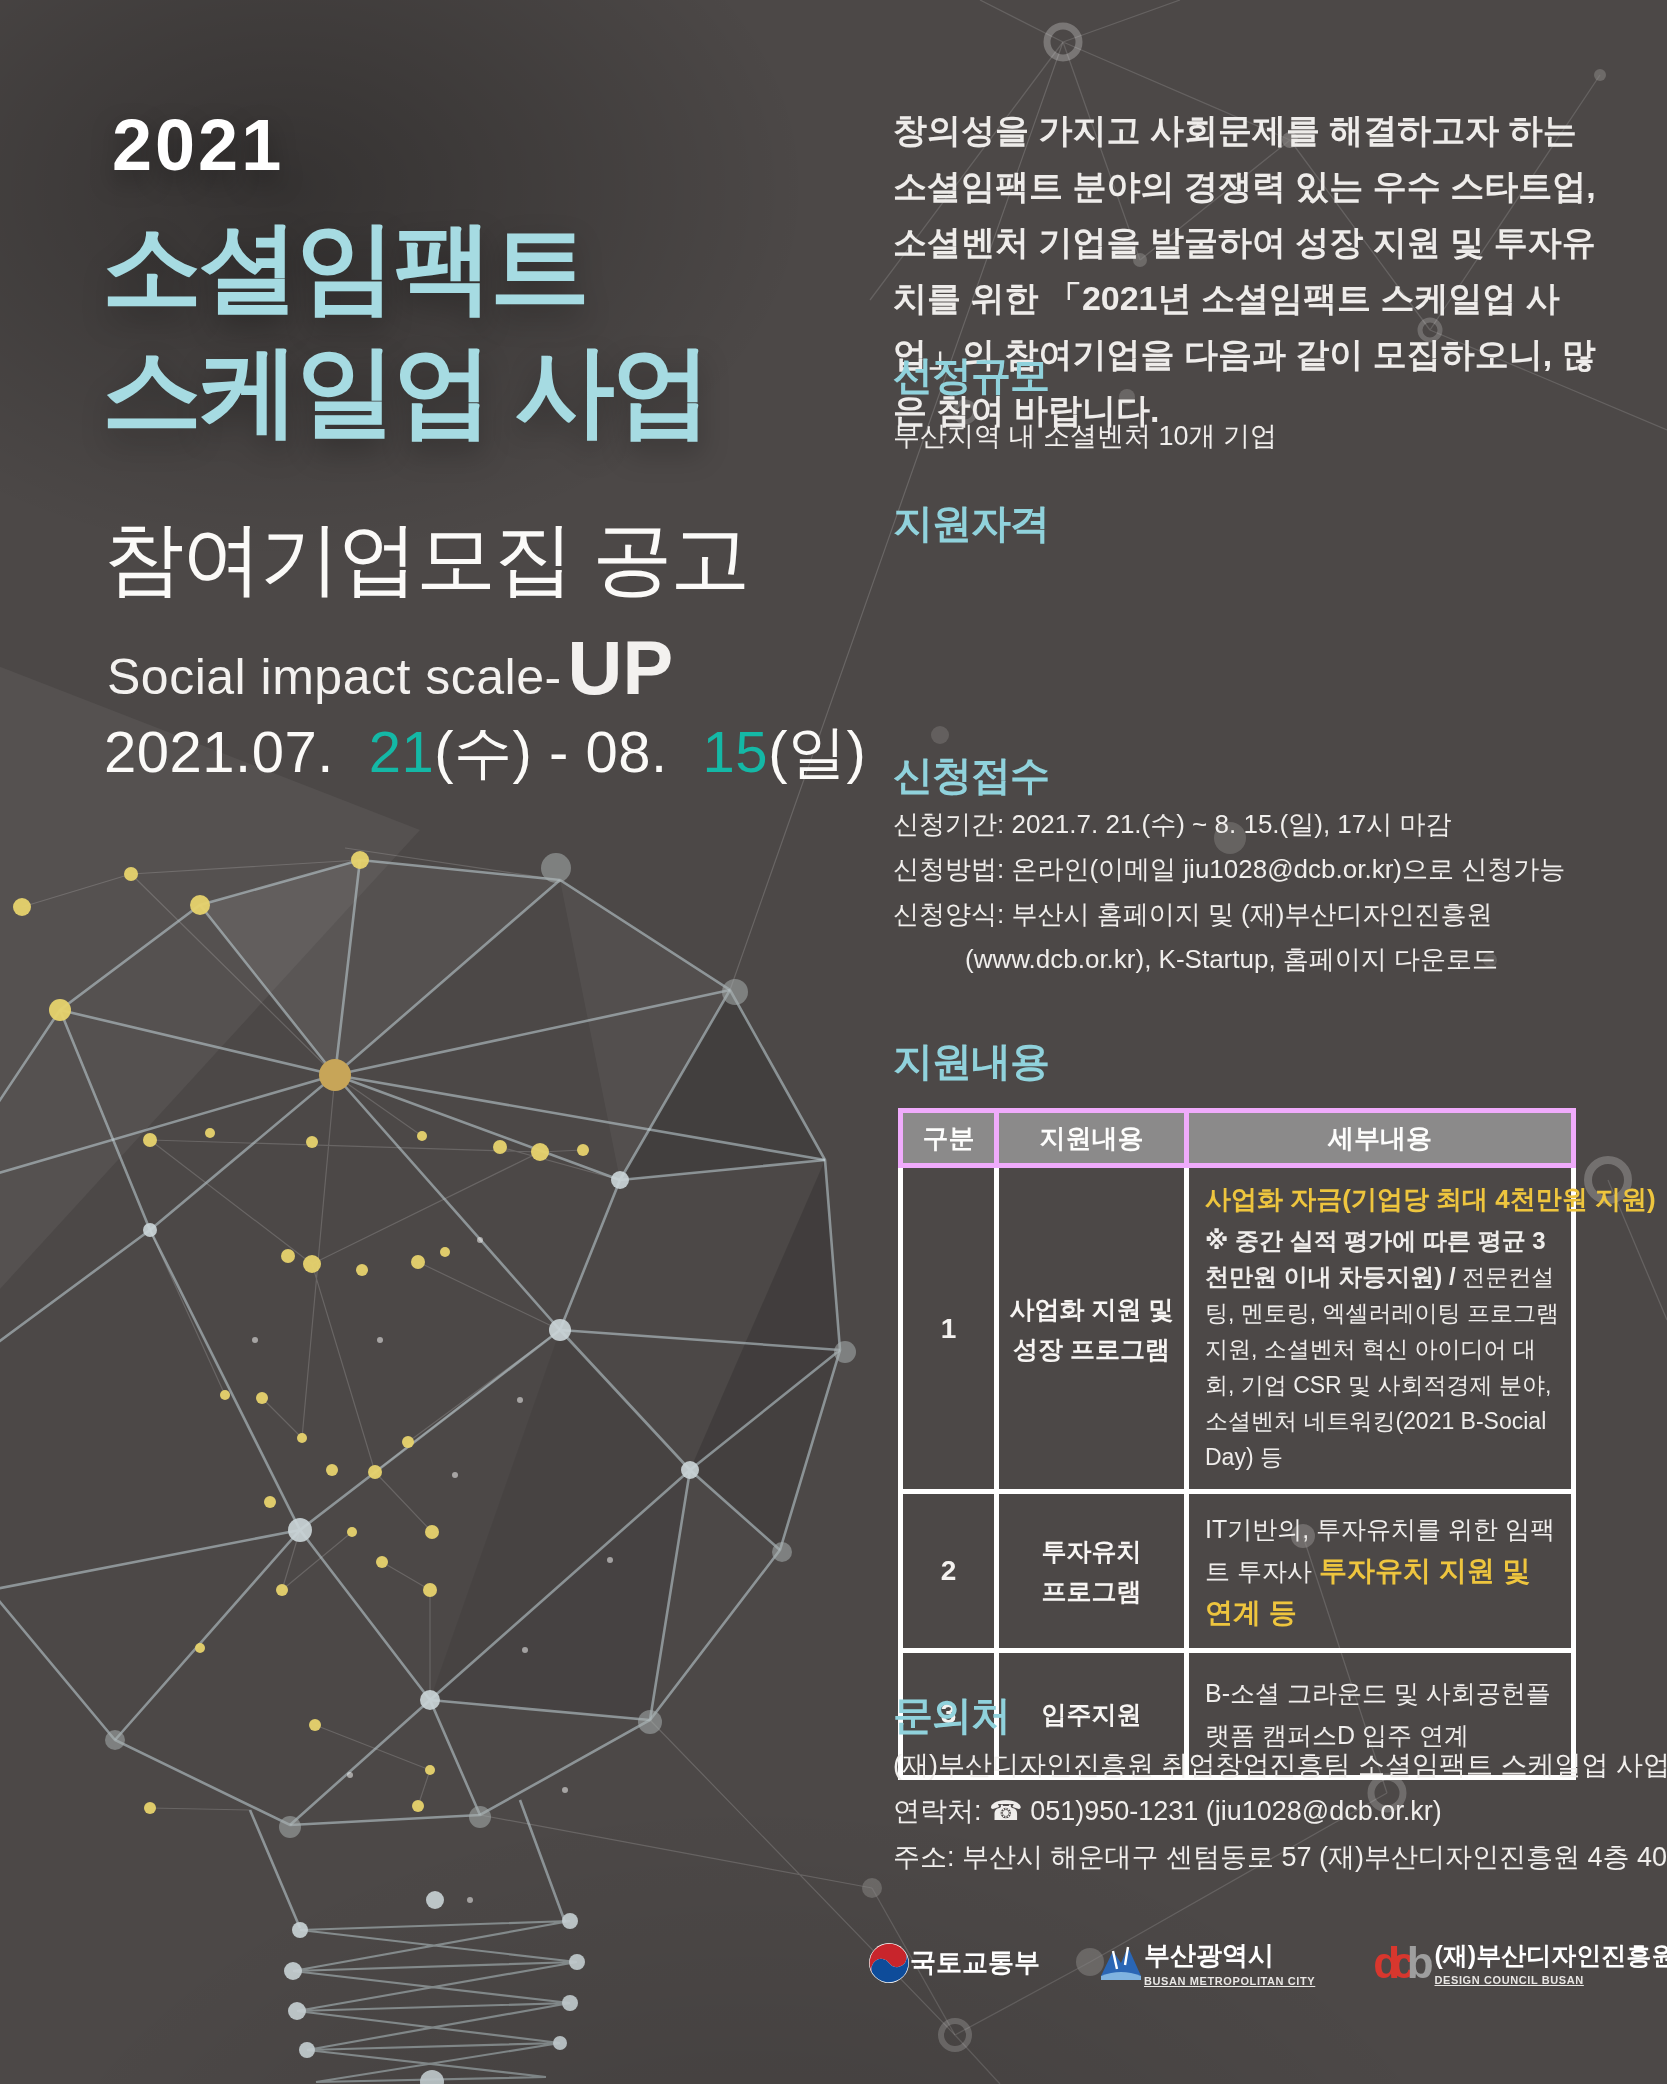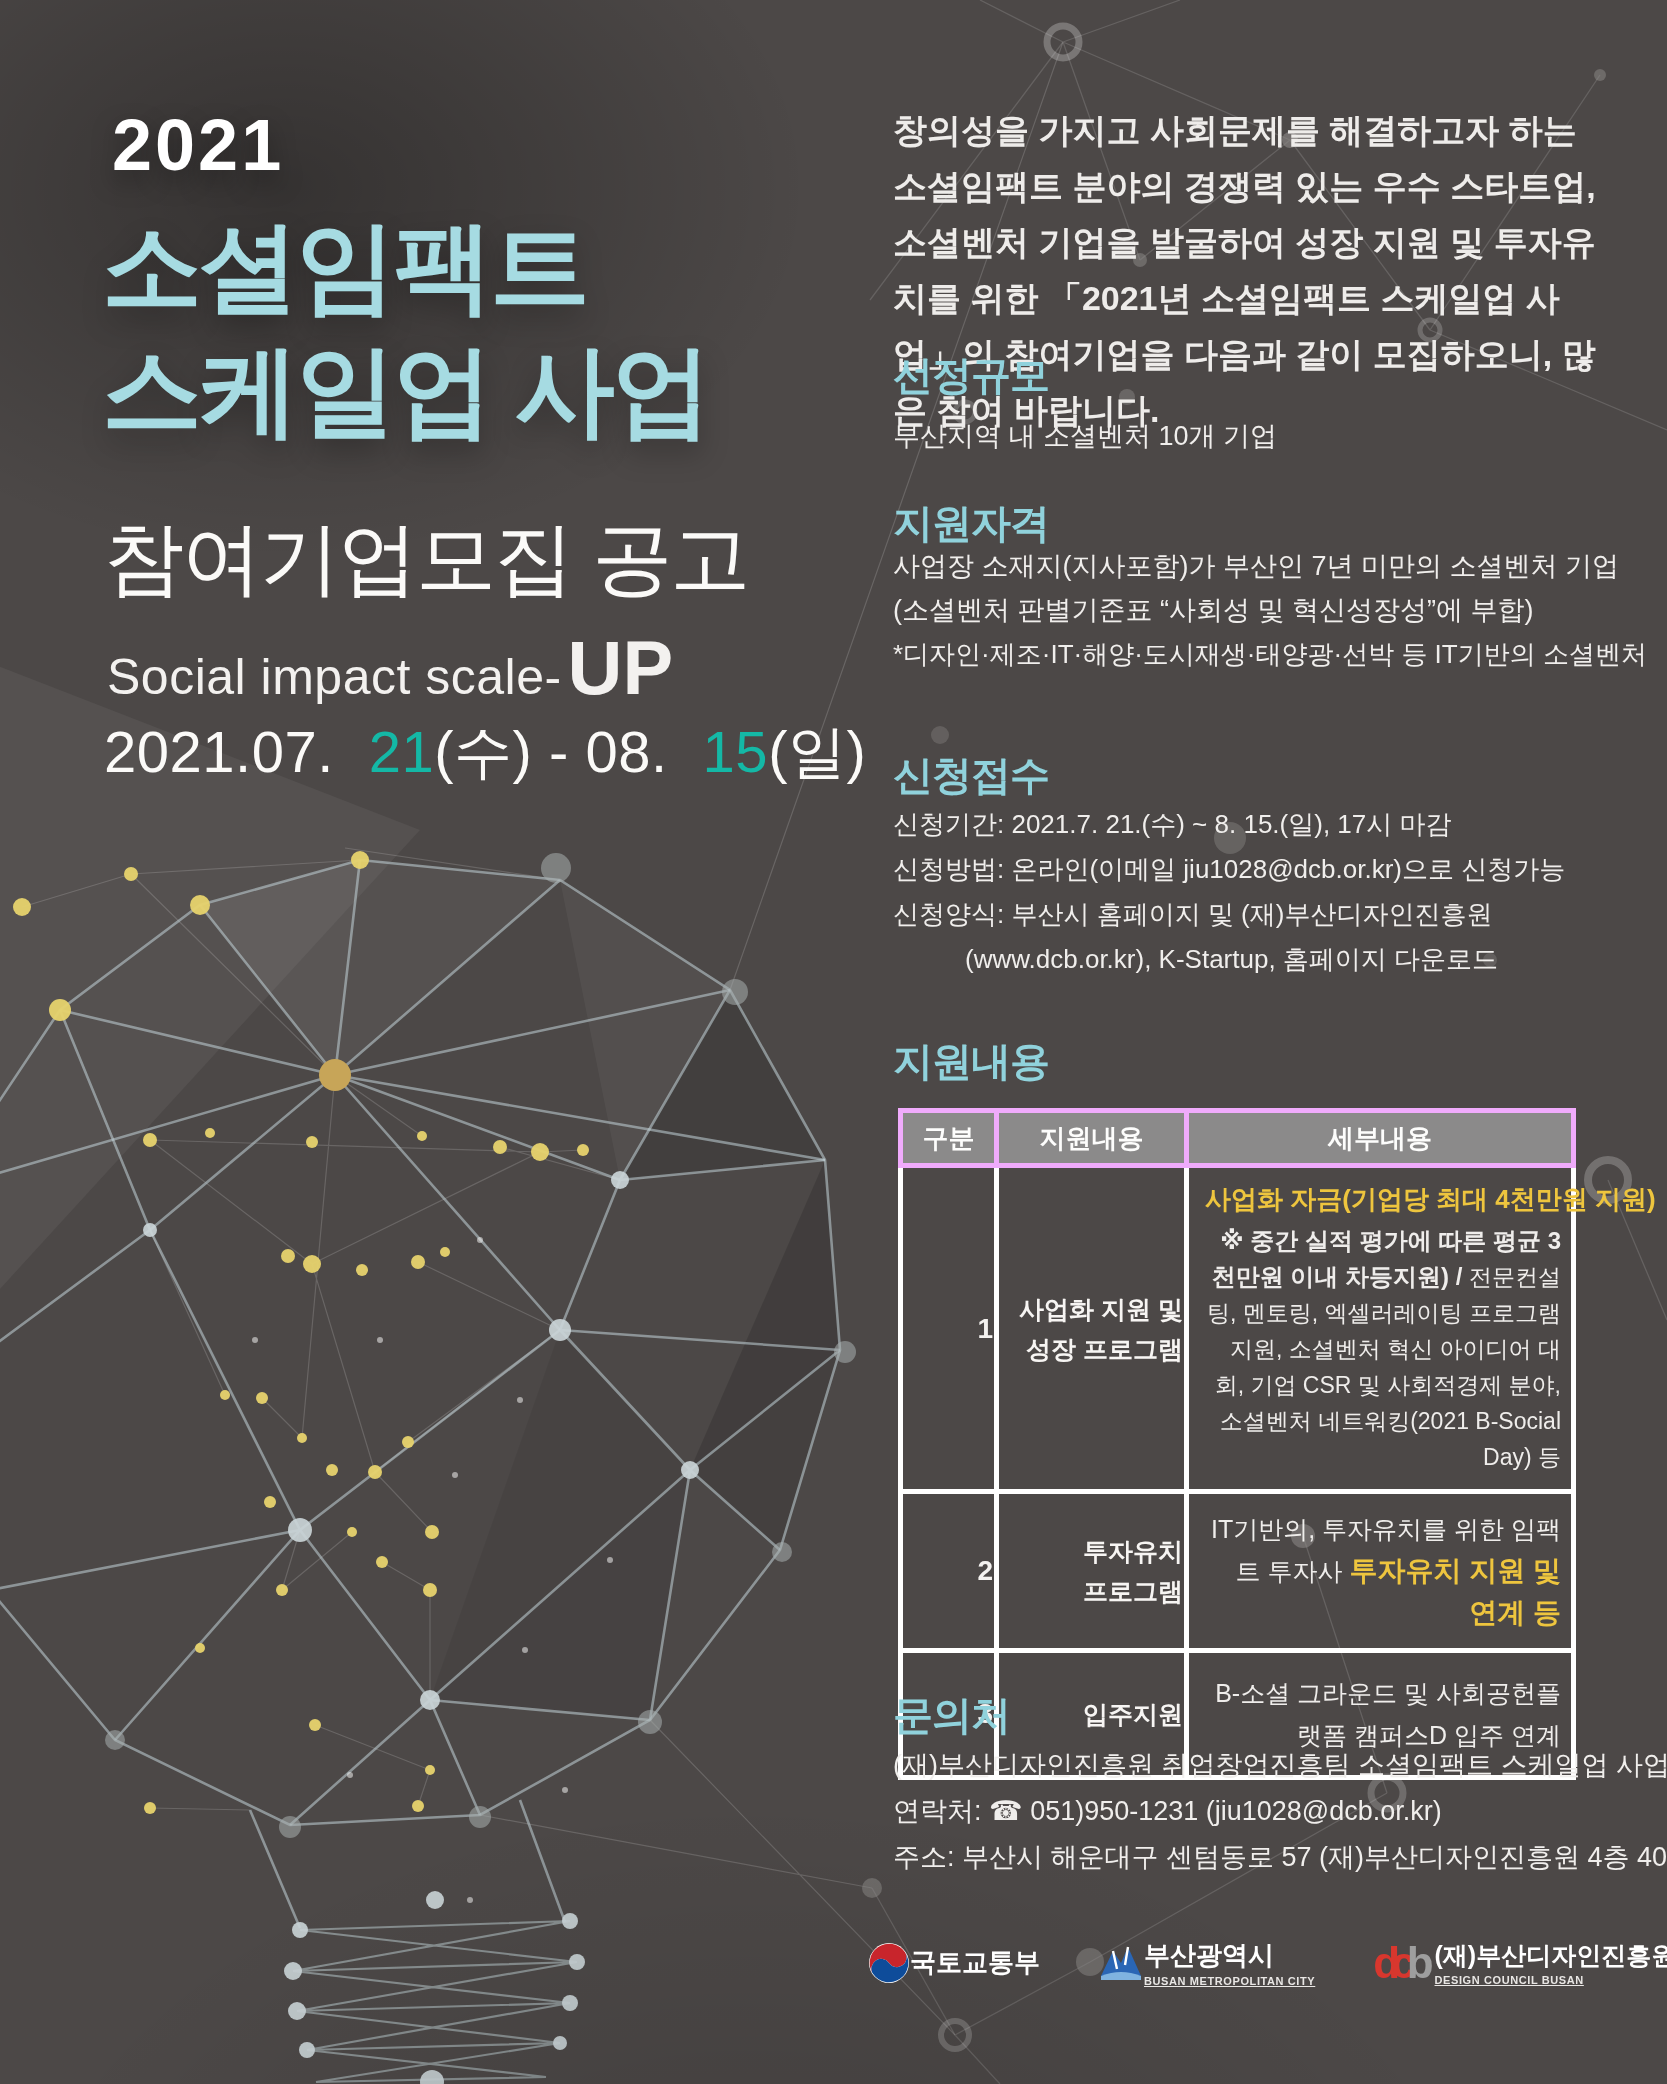--- a/index.html
+++ b/index.html
@@ -41,21 +41,21 @@
   .elig-lines .small { font-size:26px; }
   .app-lines { top:802px; font-size:26px; line-height:45px; }
   .app-lines .indent { padding-left:72px; }
   .contact-lines { top:1742px; font-size:27px; line-height:46px; }
   
   .support-table { position:absolute; left:898px; top:1108px; width:678px;
                    border-collapse:collapse; table-layout:fixed; }
   .support-table col.c1 { width:96px; } .support-table col.c2 { width:190px; }
   .support-table th { background:#8b8a8a; border:5px solid #f0abfc; color:#fdfdfc;
                       font-size:26px; font-weight:700; height:48px; }
-  .support-table td { border:5px solid #fff; vertical-align:middle; background:transparent;text-align:right; }
+  .support-table td { border:5px solid #fff; vertical-align:middle; background:transparent; }
   .cell-no { text-align:center; font-size:28px; font-weight:700; color:#f4f2f0; }
   .cell-cat { text-align:center; font-size:25px; font-weight:700; line-height:40px; color:#f7f5f3; }
   .cell-detail { padding:14px 10px 14px 16px; }
   .row-1 td { height:222px; } .row-2 td { height:98px; } .row-3 td { height:94px; }
   .d-highlight { font-size:26px; font-weight:800; color:#eec53e; margin:0 0 6px 0; white-space:nowrap; }
   .d-note { font-size:23px; line-height:36px; margin:0; color:#efedeb; }
   .d-note .b { font-weight:700; font-size:24px; }
   .d-plain { font-size:25px; line-height:42px; margin:0; color:#efedeb; }
   .d-plain .hl2 { color:#eec53e; font-weight:800; font-size:28px; }
   
@@ -241,25 +241,20 @@
   <div class="subtitle-en nw"><span>Social impact scale-</span><span class="up">UP</span></div>
 
   <div class="date-line nw"><span>2021.07.</span><span class="teal">21</span><span>(수) - 08.</span><span class="teal">15</span><span>(일)</span></div>
 
   <div class="intro">창의성을 가지고 사회문제를 해결하고자 하는 소셜임팩트 분야의 경쟁력 있는 우수 스타트업, 소셜벤처 기업을 발굴하여 성장 지원 및 투자유치를 위한 「2021년 소셜임팩트 스케일업 사업」의 참여기업을 다음과 같이 모집하오니, 많은 참여 바랍니다.</div>
 
   <div class="sec-h nw" style="top:348px">선정규모</div>
   <div class="sec-body sel-body nw">부산지역 내 소셜벤처 10개 기업</div>
 
   <div class="sec-h nw" style="top:496px">지원자격</div>
-  <div class="sec-body elig-lines">
-    <div class="nw">사업장 소재지(지사포함)가 부산인 7년 미만의 소셜벤처 기업</div>
-    <div class="nw">(소셜벤처 판별기준표 “사회성 및 혁신성장성”에 부합)</div>
-    <div class="nw small">*디자인·제조·IT·해양·도시재생·태양광·선박 등 IT기반의 소셜벤처</div>
-  </div>
 
   <div class="sec-h nw" style="top:748px">신청접수</div>
   <div class="sec-body app-lines">
     <div class="nw">신청기간: 2021.7. 21.(수) ~ 8. 15.(일), 17시 마감</div>
     <div class="nw">신청방법: 온라인(이메일 jiu1028@dcb.or.kr)으로 신청가능</div>
     <div class="nw">신청양식: 부산시 홈페이지 및 (재)부산디자인진흥원</div>
     <div class="nw indent">(www.dcb.or.kr), K-Startup, 홈페이지 다운로드</div>
   </div>
 
   <div class="sec-h nw" style="top:1034px">지원내용</div>

